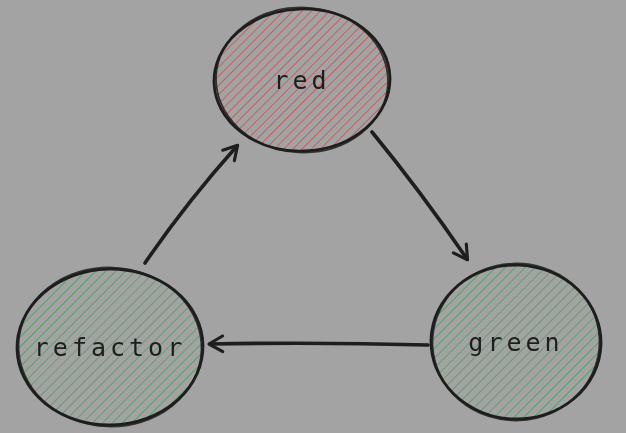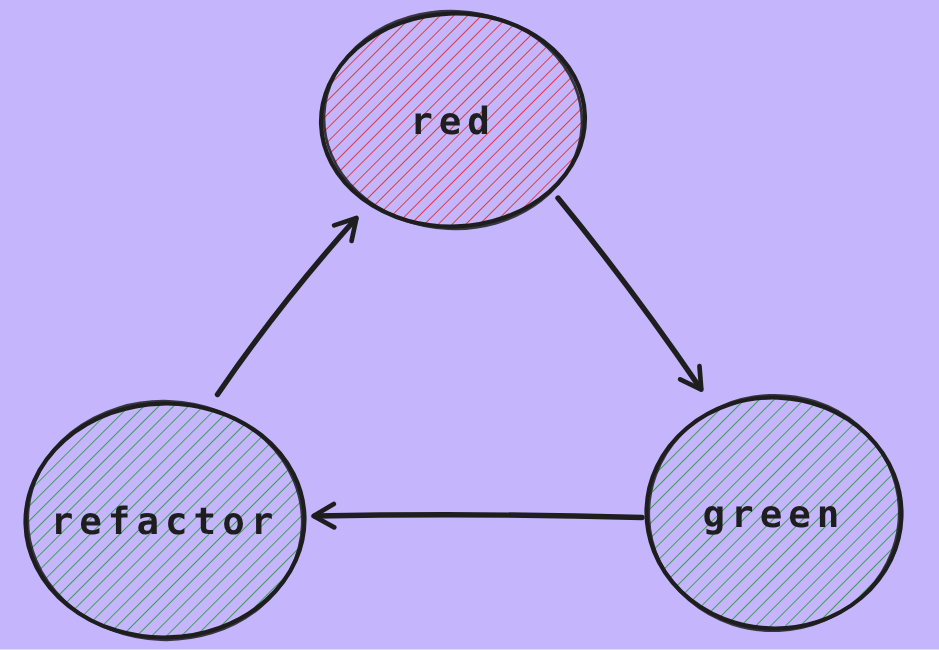--- a/index.html
+++ b/index.html
@@ -4,23 +4,22 @@
 <style>
   html, body {
     margin: 0;
     padding: 0;
     background: #ffffff;
   }
   .stage {
     position: relative;
     width: 626px;
     height: 433px;
-    background: #c4b5fd;
+    background: #a3a3a3;
     overflow: hidden;
-    font-weight: bold;
   }
   svg {
     display: block;
   }
   .node-outline {
     fill: none;
     stroke: #1e1e1e;
     stroke-linecap: round;
   }
   .outline-main { stroke-width: 2.8; }

